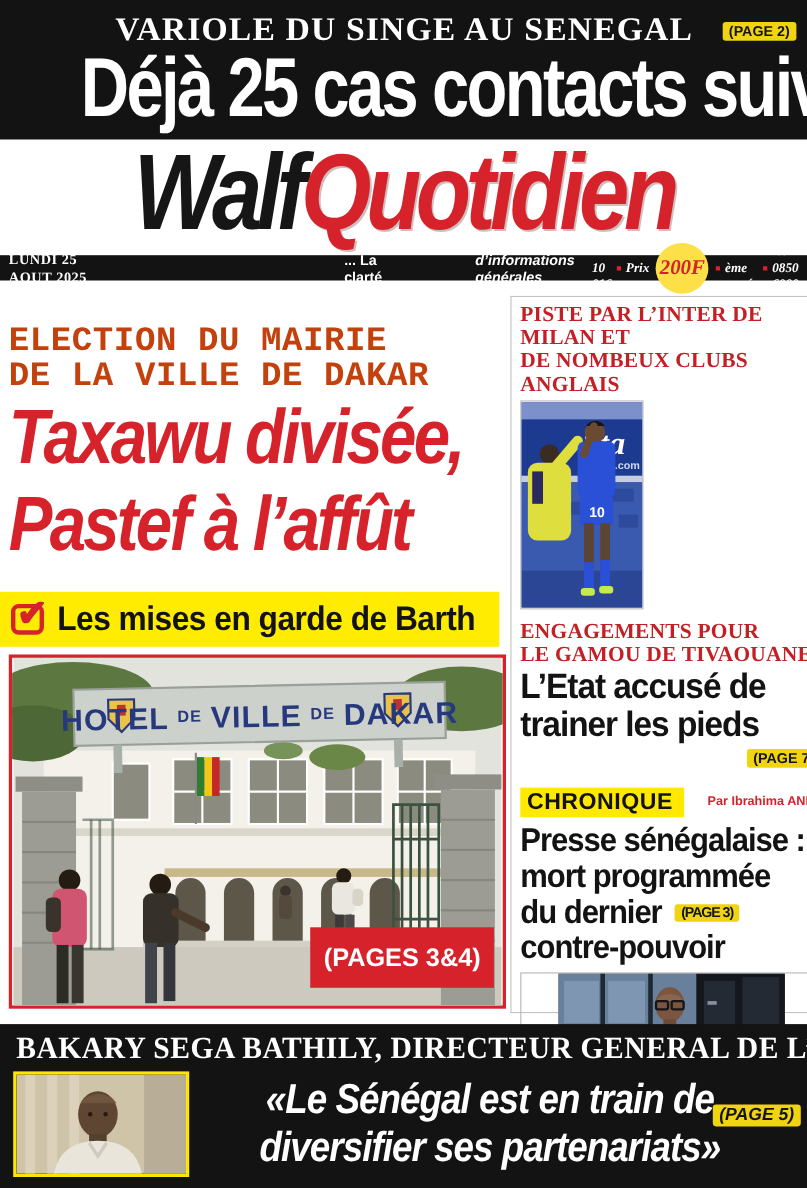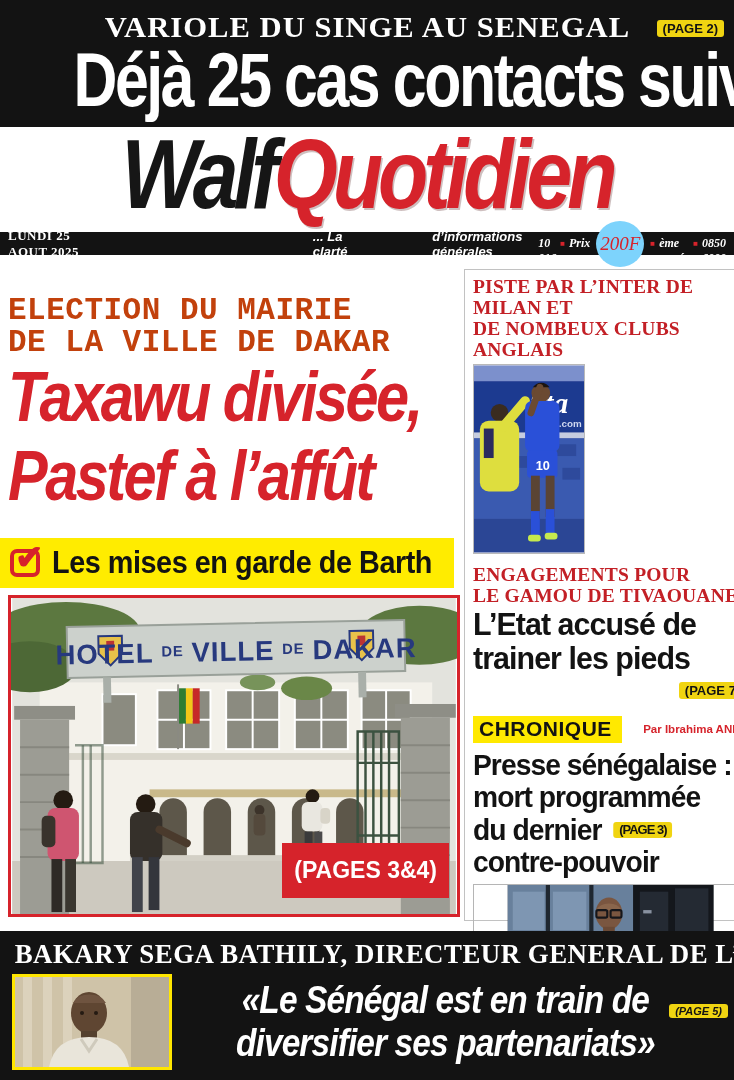--- a/index.html
+++ b/index.html
@@ -13,25 +13,25 @@
   .top-banner .badge { position:absolute; right:10px; top:20px; font-size:13px; }
   .top-headline { margin-top:-2px; font-weight:900; font-size:76px; letter-spacing:-3px; white-space:nowrap; transform:scaleX(0.80); transform-origin:50% 50%; line-height:1.0; }
 
   
   .masthead { position:relative; height:132px; background:#fff; }
   .logo { position:absolute; left:0; right:0; top:-4px; text-align:center; font-style:italic; font-weight:900; font-size:98px; letter-spacing:-6px; white-space:nowrap; transform:scaleX(0.84); transform-origin:50% 0; line-height:1.05; z-index:2; }
   .logo .walf { color:#161616; }
   .logo .quotidien { color:#d6232b; text-shadow:2px 2px 0 rgba(60,0,0,0.25); }
   .date-strip { position:absolute; left:0; right:0; bottom:4px; height:23px; background:#131313; color:#fff; display:flex; align-items:center; font-size:13px; font-weight:700; padding:0 8px; z-index:1;gap:12px; }
   .date-strip .date { font-family:"Liberation Serif", serif; letter-spacing:0.5px; }
-  .date-strip .slogan1 { font-style:italic; margin-left:210px; }
+  .date-strip .slogan1 { margin-left:210px; }
   .date-strip .slogan2 { font-style:italic; margin-left:66px; }
   .date-strip .issue-wrap { margin-left:auto; display:flex; align-items:center; font-family:"Liberation Serif", serif; font-style:italic; font-size:12px; gap:4px; }
   .sq { color:#d6232b; font-size:8px; line-height:1; }
-  .price-circle { position:relative; width:48px; height:46px; background:#7dd3fc; border-radius:50%; display:flex; align-items:center; justify-content:center; color:#d6232b; font-weight:400; font-style:italic; font-size:19px; z-index:3; flex:0 0 auto; margin:-12px 2px;text-align:center; }
+  .price-circle { position:relative; width:48px; height:46px; background:#fde047; border-radius:50%; display:flex; align-items:center; justify-content:center; color:#d6232b; font-weight:700; font-style:italic; font-size:19px; z-index:3; flex:0 0 auto; margin:-12px 2px;text-align:center; }
 
   
   .main { display:flex; height:672px; padding:4px 0 0 0; }
   .col-left { width:460px; padding:4px 0 0 8px; position:relative; }
   .v-divider { width:4px; background:#d6232b; margin:6px 3px 14px 1px; }
   .col-right { flex:1; margin:6px 3px 10px 0; border:1px solid #c2c2c2; border-right:none; background:#fff; padding:6px 7px 6px 8px; display:flex; flex-direction:column; }
 
   .lead-kicker { font-family:Liberation Mono, monospace; font-weight:700; font-size:31px; line-height:1.02; color:#c2410c; letter-spacing:0.5px;margin-top:28px; }
   .lead-headline { margin-top:6px; color:#d6232b; font-style:italic; font-weight:900; font-size:70px; letter-spacing:-3px; line-height:1.3; white-space:nowrap; transform:scaleX(0.85); transform-origin:left top; }
   .lead-headline div { margin-top:-12px; }
@@ -71,21 +71,21 @@
   .studio-photo { margin-top:6px; width:100%; height:104px; border:1px solid #b5b5b5; }
   .studio-photo svg { display:block; width:100%; height:100%; }
 
   
   .bottom-band { position:absolute; left:0; right:0; bottom:0; height:149px; background:#131313; color:#fff; }
   .bottom-kicker { margin-top:7px; text-align:center; font-family:"Liberation Serif", serif; font-weight:700; font-size:28px; letter-spacing:0.5px; white-space:nowrap; transform:scaleX(0.96); }
   .bottom-row { display:flex; align-items:center; padding:4px 10px 0 12px; position:relative;font-style:italic; }
   .bottom-photo { width:160px; height:96px; border:3px solid #ffe600; flex:0 0 auto; }
   .bottom-photo svg { display:block; width:100%; height:100%; }
   .bottom-quote { flex:1; text-align:center; font-weight:900; font-size:38px; line-height:1.12; letter-spacing:-1px; white-space:nowrap; transform:scaleX(0.88); transform-origin:46% 50%; }
-  .bottom-row .badge { position:absolute; right:6px; top:34px; font-size:11px;margin-left:40px; }
+  .bottom-row .badge { position:absolute; right:6px; top:34px; font-size:16px;margin-left:40px; }
 </style>
 </head>
 <body>
 
 <div class="page">
 
   <div class="top-banner">
     <div class="top-kicker">VARIOLE DU SINGE AU SENEGAL</div>
     <span class="badge">(PAGE 2)</span>
     <div class="top-headline">Déjà 25 cas contacts suivis</div>

